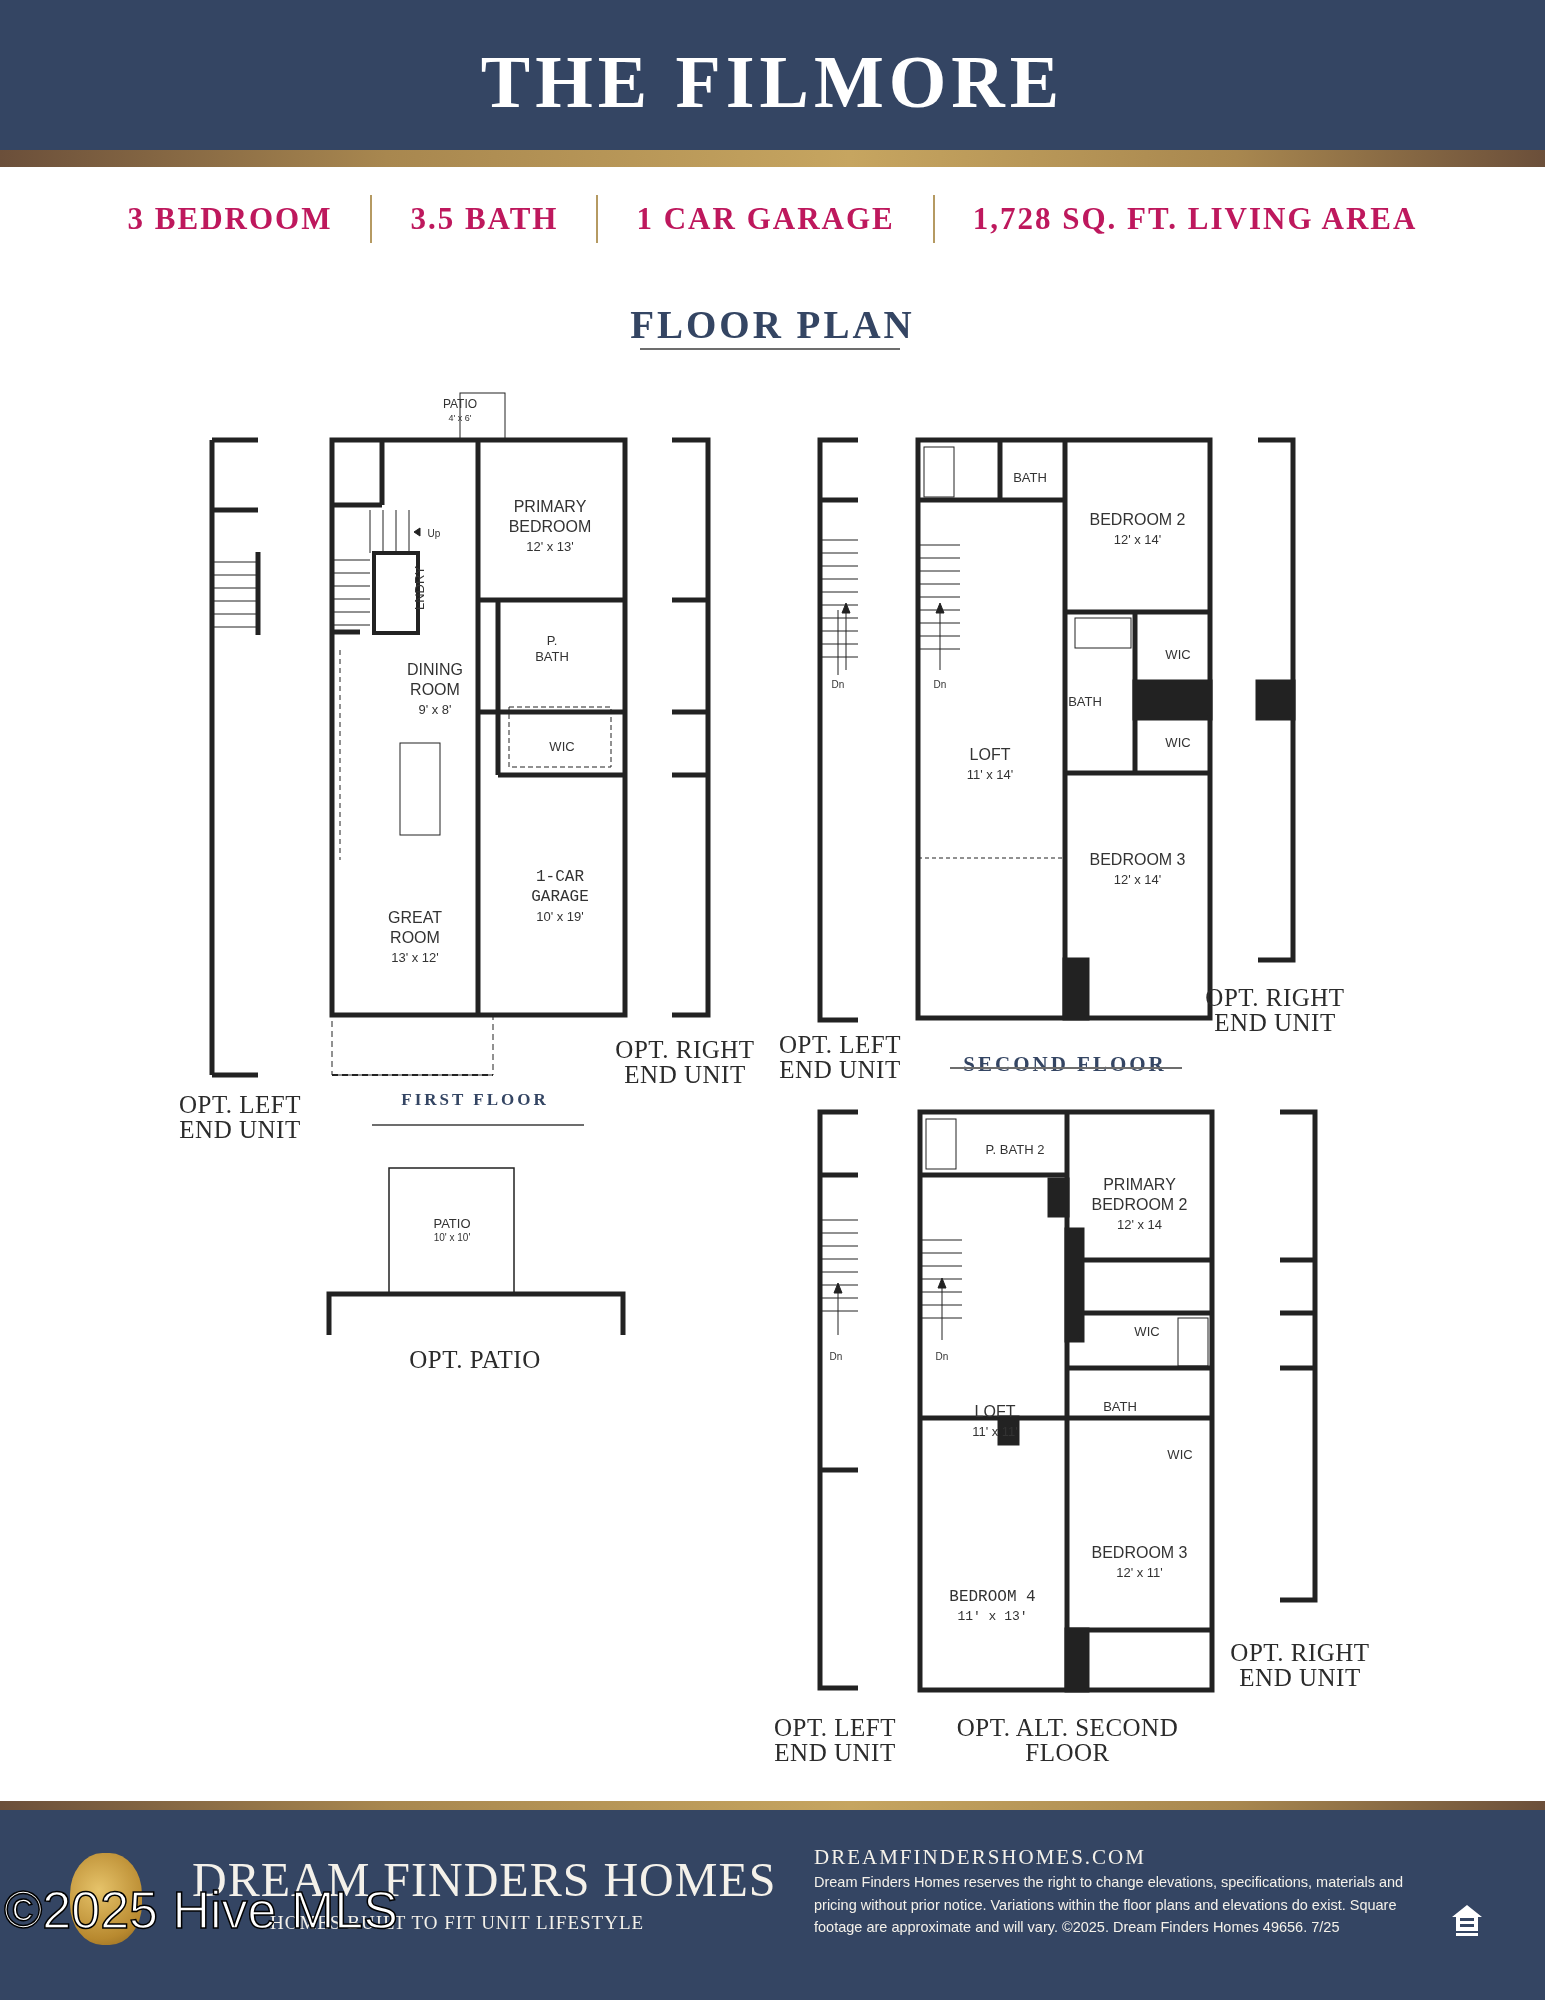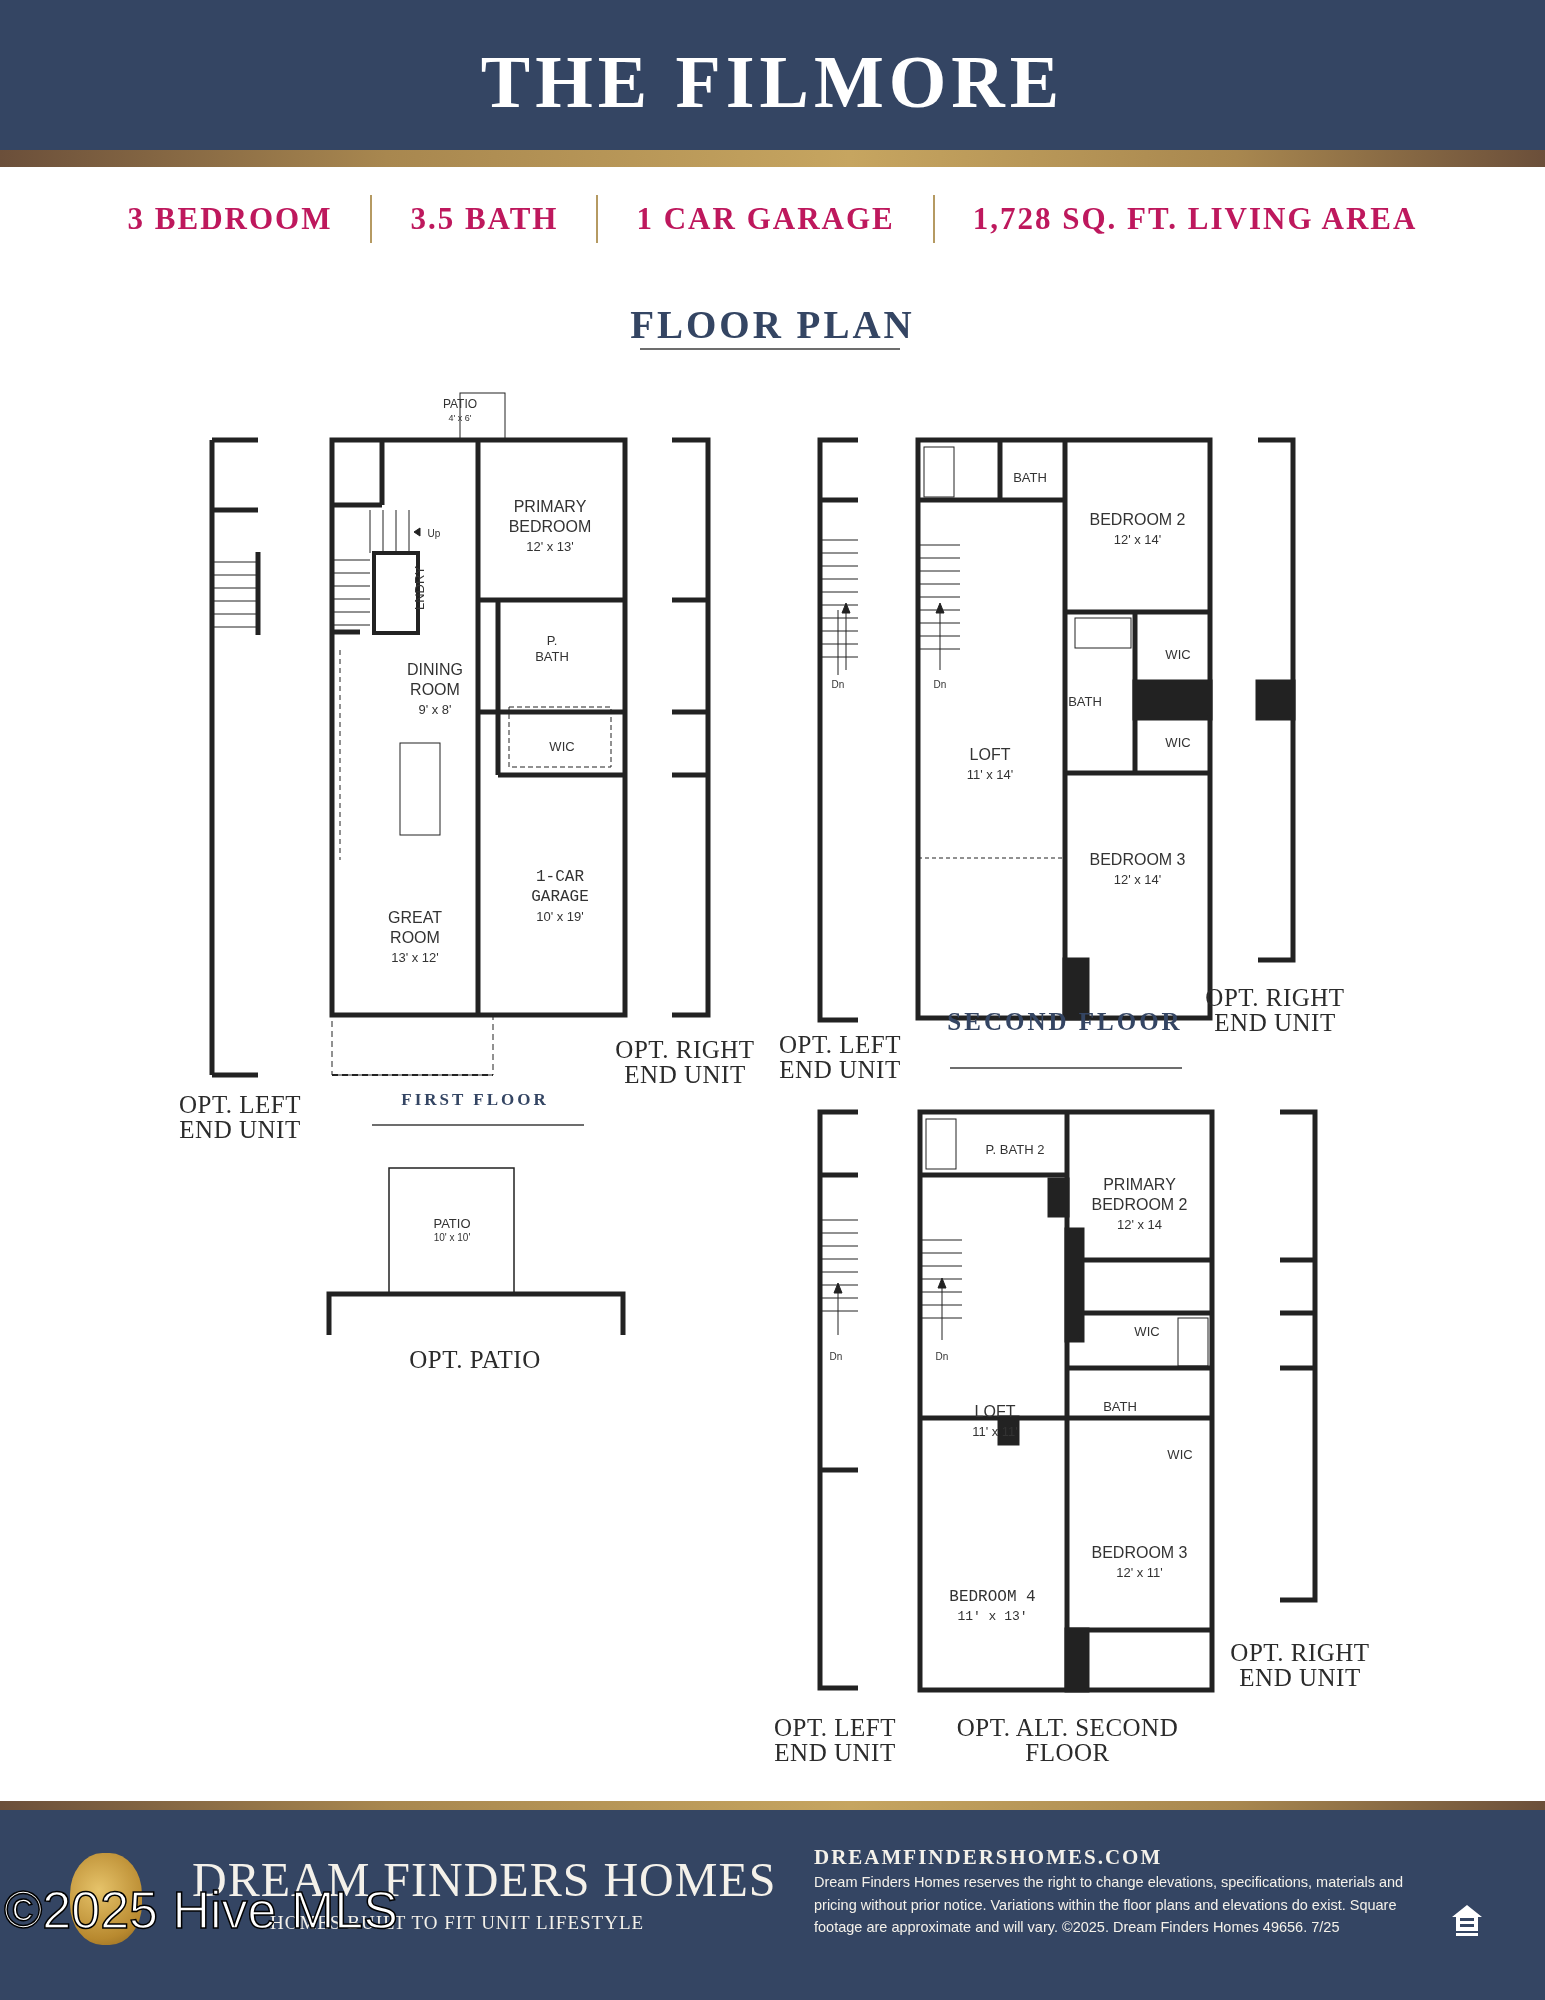--- a/index.html
+++ b/index.html
@@ -16,21 +16,21 @@
   .sep { width:2px; height:48px; background:#b59a62; }
   .section-title { color:#344563; font-size:39px; font-weight:bold; letter-spacing:3px; text-align:center; }
   .underline { height:2px; background:#6d6d6d; }
   .plan-label { font-size:25px; text-align:center; line-height:25px; color:#2b2b2b; letter-spacing:0.5px; }
   .room { font-family:"Liberation Sans", sans-serif; font-size:16px; text-align:center; color:#333; line-height:20px; }
   .dim { font-size:13px; }
   svg { position:absolute; left:0; top:0; }
   .footer { left:0; top:1810px; width:1545px; height:190px; background:#344563; }
   .brand { color:#f4f1ea; font-size:48px; letter-spacing:1px; }
   .tagline { color:#f4f1ea; font-size:19px; letter-spacing:1px; }
-  .url { color:#f4f1ea; font-size:21px; font-weight:bold; letter-spacing:2px; }
+  .url { color:#f4f1ea; font-size:21px; font-weight:normal; letter-spacing:2px; }
   .disclaimer { color:#f4f1ea; font-family:"Liberation Sans", sans-serif; font-size:14.5px; line-height:22.5px; width:600px; }
   .watermark { color:#fff; font-family:"Liberation Sans", sans-serif; font-size:52px; -webkit-text-stroke:1.5px #000; }
 </style>
 </head>
 <body>
 
 <div class="abs header"></div>
 <div class="abs title">THE FILMORE</div>
 <div class="abs goldbar" style="top:150px;"></div>
 
@@ -262,21 +262,21 @@
     <div class="dim">11' x 14'</div>
   </div>
 <div class="abs room" style="left:1070px; top:850px; width:135px;">
     <div>BEDROOM 3</div>
     <div class="dim">12' x 14'</div>
   </div>
 <div class="abs room" style="left:826px; top:675px; width:24px; font-size:10px;">Dn</div>
 <div class="abs room" style="left:928px; top:675px; width:24px; font-size:10px;">Dn</div>
 
 <div class="abs plan-label" style="left:770px; top:1032px; width:140px;">OPT. LEFT END UNIT</div>
-<div class="abs section-title" style="left:945px; top:1008px; width:240px; font-size:25px;">SECOND FLOOR</div>
+<div class="abs section-title" style="left:945px; top:1052px; width:240px; font-size:21px;">SECOND FLOOR</div>
 <div class="abs underline" style="left:950px; top:1067px; width:232px;"></div>
 <div class="abs plan-label" style="left:1200px; top:985px; width:150px;">OPT. RIGHT END UNIT</div>
 
 <div class="abs room" style="left:985px; top:1142px; width:60px; font-size:13px; line-height:16px;">P. BATH 2</div>
 <div class="abs room" style="left:1072px; top:1175px; width:135px;">
     <div style="width:100px; margin:0 auto;">PRIMARY BEDROOM 2</div>
     <div class="dim">12' x 14</div>
   </div>
 <div class="abs room" style="left:1125px; top:1322px; width:44px; font-size:13px;">WIC</div>
 <div class="abs room" style="left:1095px; top:1397px; width:50px; font-size:13px;">BATH</div>

